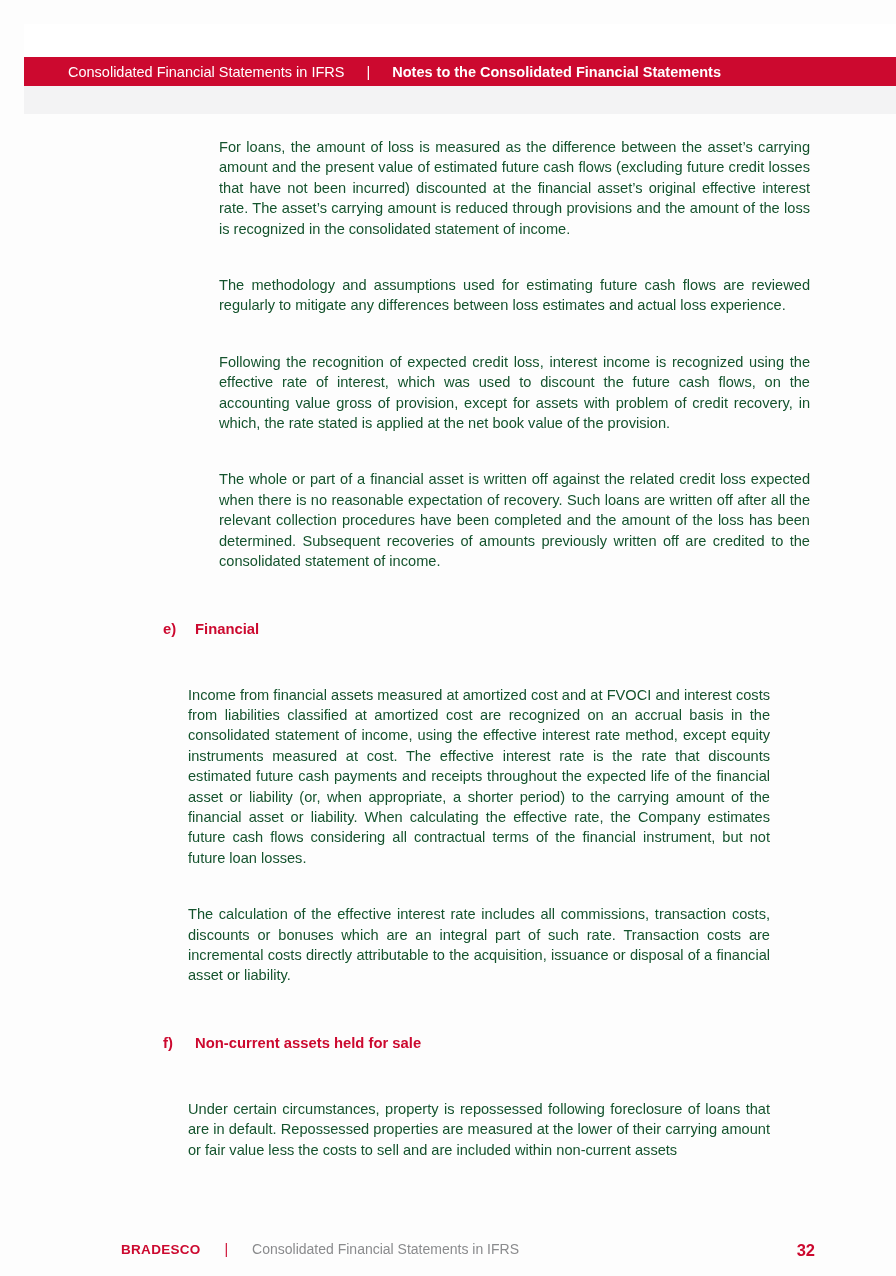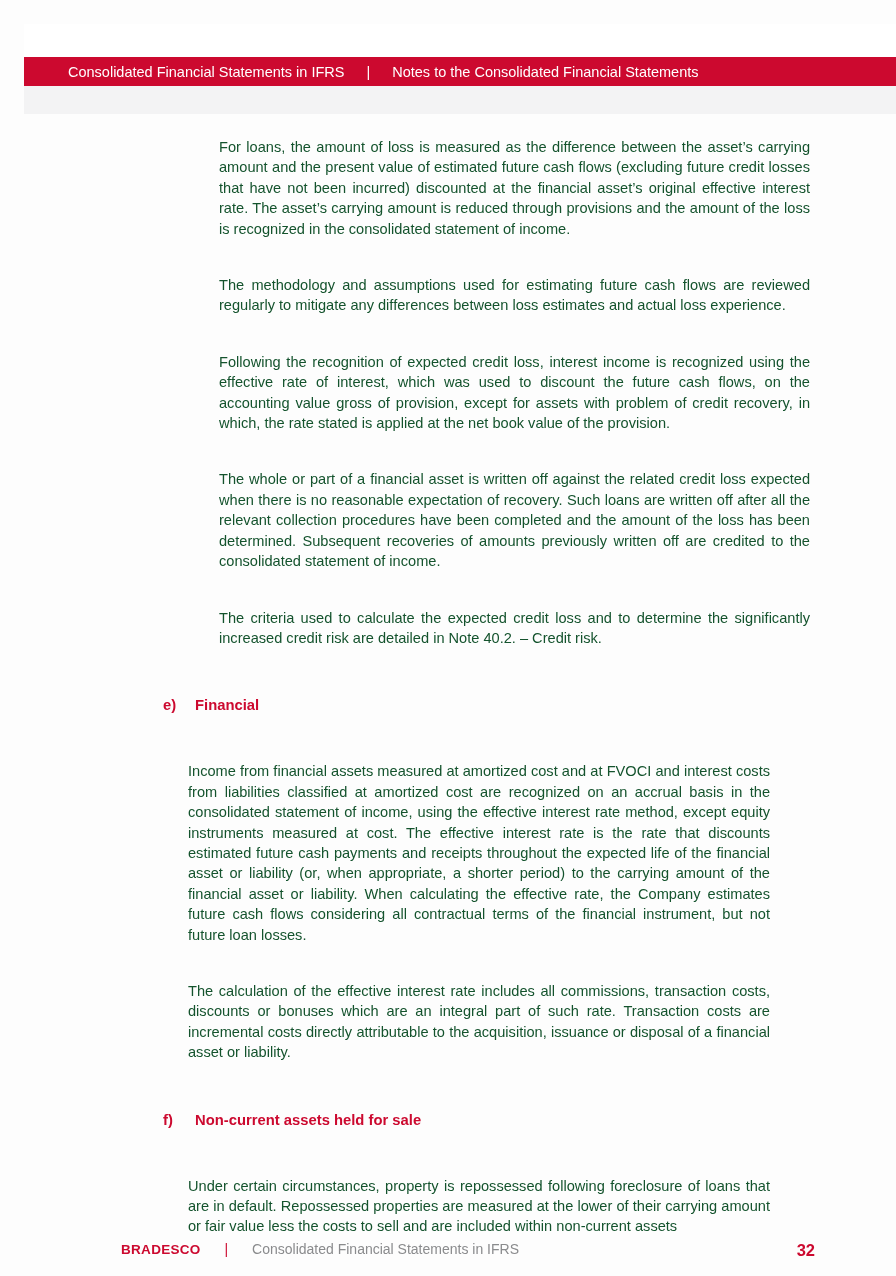--- a/index.html
+++ b/index.html
@@ -18,21 +18,21 @@
     background: #cc092f;
     color: #ffffff;
     display: flex;
     align-items: center;
     padding-left: 36px;
     font-size: 14.5px;
     white-space: nowrap;
   }
   .topbar-left { font-weight: normal; }
   .topbar-sep { margin: 0 6px; font-weight: normal; }
-  .topbar-right { font-weight: normal; }
+  .topbar-right { font-weight: bold; }
   .gray-strip { height: 28px; background: #f3f3f4; }
 
   .content { padding-top: 15px; color: #595a5c; }
   .para {
     font-size: 14.6px;
     line-height: 20.4px;
     text-align: justify;
     margin-bottom: 20px;
     color: #14532d;
   }
@@ -79,21 +79,20 @@
   </div>
 
   <div class="gray-strip"></div>
 
   <div class="content">
 
     <p class="para indent">For loans, the amount of loss is measured as the difference between the asset’s carrying amount and the present value of estimated future cash flows (excluding future credit losses that have not been incurred) discounted at the financial asset’s original effective interest rate. The asset’s carrying amount is reduced through provisions and the amount of the loss is recognized in the consolidated statement of income.</p>
     <p class="para indent">The methodology and assumptions used for estimating future cash flows are reviewed regularly to mitigate any differences between loss estimates and actual loss experience.</p>
     <p class="para indent">Following the recognition of expected credit loss, interest income is recognized using the effective rate of interest, which was used to discount the future cash flows, on the accounting value gross of provision, except for assets with problem of credit recovery, in which, the rate stated is applied at the net book value of the provision.</p>
     <p class="para indent">The whole or part of a financial asset is written off against the related credit loss expected when there is no reasonable expectation of recovery. Such loans are written off after all the relevant collection procedures have been completed and the amount of the loss has been determined. Subsequent recoveries of amounts previously written off are credited to the consolidated statement of income.</p>
-    <p class="para indent">The criteria used to calculate the expected credit loss and to determine the significantly increased credit risk are detailed in Note 40.2. – Credit risk.</p>
 
     <div class="section-heading">
       <span class="sec-letter">e)</span>
       <span class="sec-title">Financial</span>
     </div>
 
     <p class="para main">Income from financial assets measured at amortized cost and at FVOCI and interest costs from liabilities classified at amortized cost are recognized on an accrual basis in the consolidated statement of income, using the effective interest rate method, except equity instruments measured at cost. The effective interest rate is the rate that discounts estimated future cash payments and receipts throughout the expected life of the financial asset or liability (or, when appropriate, a shorter period) to the carrying amount of the financial asset or liability. When calculating the effective rate, the Company estimates future cash flows considering all contractual terms of the financial instrument, but not future loan losses.</p>
     <p class="para main">The calculation of the effective interest rate includes all commissions, transaction costs, discounts or bonuses which are an integral part of such rate. Transaction costs are incremental costs directly attributable to the acquisition, issuance or disposal of a financial asset or liability.</p>
 
     <div class="section-heading">

